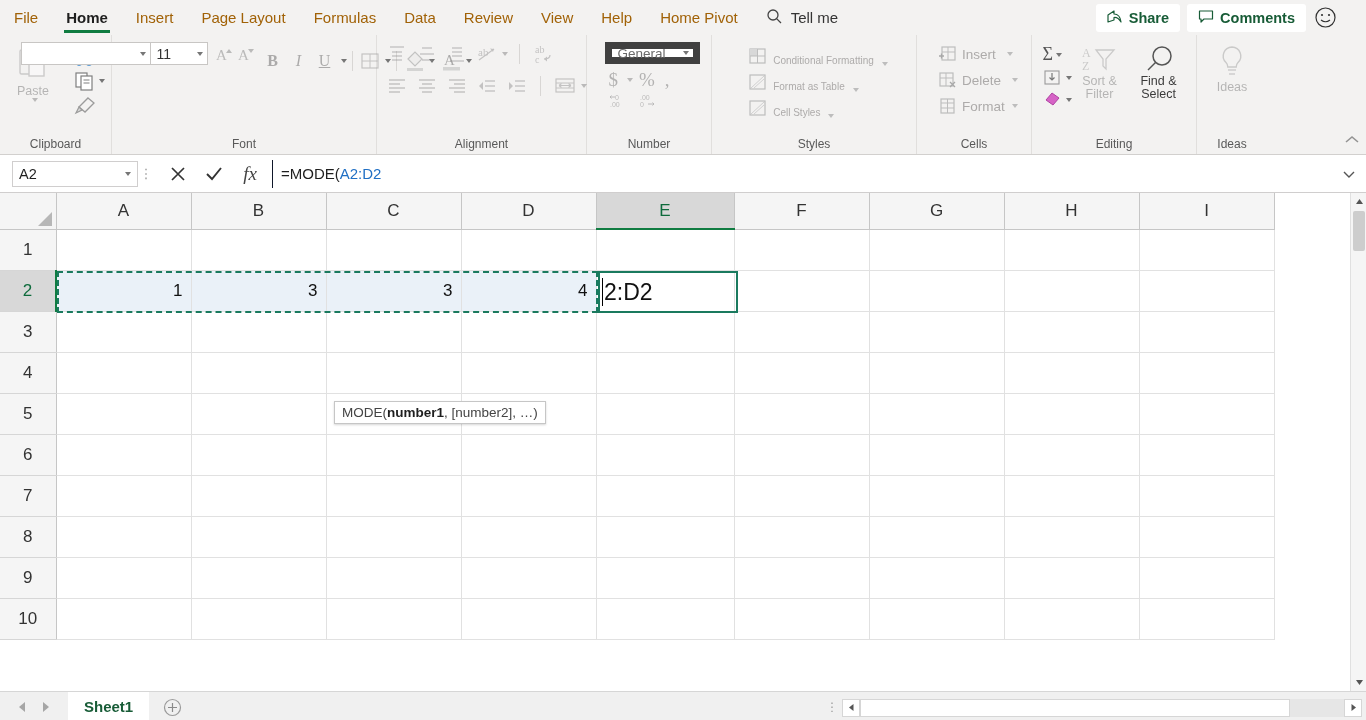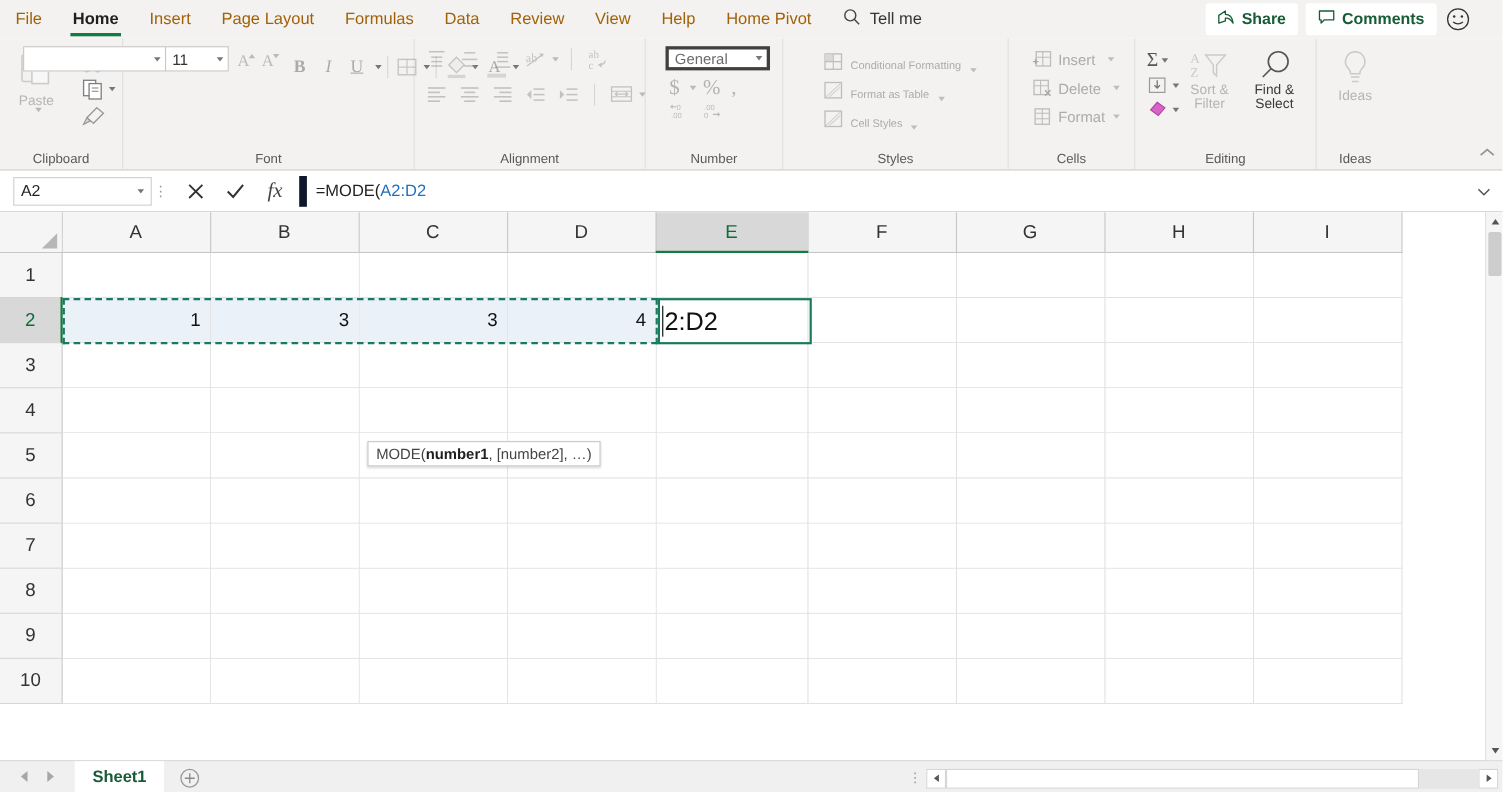--- a/index.html
+++ b/index.html
@@ -97,21 +97,21 @@
   .fontbox {
     height: 23px; background: #fff; border: 1px solid #c8c6c4;
     display:flex; align-items:center; justify-content: flex-end;
     padding-right:4px; cursor: text;
   }
   .fontname { width: 130px; }
   .fontsize { width: 58px; justify-content: space-between; padding-left:6px; font-size:14px; color:#333;}
   .sepv { width:1px; height:20px; background:#d8d6d4; margin:0 5px; }
 
   .numfmt {
-    width: 95px; height: 22px; background: #fff; border: 3px solid #404040;
+    width: 95px; height: 22px; background: #fff; border: 7px solid #404040;
     display:flex; align-items:center; justify-content: space-between;
     padding: 0 4px 0 6px; font-size: 13.5px; color:#6b6b6b; cursor: text;
   }
   .styles-item {
     display:flex; align-items:flex-end; gap:5px;
     font-size: 10px; color: #adabaa; height: 24px; cursor: default;
   }
   .cells-item {
     display:flex; align-items:center; gap:5px;
     font-size: 13.5px; color: #adabaa; height: 24px; cursor: default;
@@ -136,21 +136,21 @@
     padding: 0 6px; font-size: 14.5px; color: #1f1f1f; cursor: text;
   }
   .dots3 { width: 16px; text-align:center; color:#9a9a9a; font-size:13px; letter-spacing:0; line-height:8px; cursor:pointer;}
   .fb-btns { display:flex; align-items:center; gap: 0; margin-left: 6px;}
   .fb-btn { width: 36px; height: 28px; display:flex; align-items:center; justify-content:center; cursor:pointer; }
   .fx { font-style: italic; font-family: "Liberation Serif", serif; font-size: 19px; color:#444; }
   .fb-input {
     flex: 1; height: 28px; margin-left: 4px;
     display:flex; align-items:center;
     font-size: 15px; color: #1f1f1f; padding-left: 8px; cursor: text;
-    border-left: 7px solid #0f172a;
+    border-left: 1px solid #0f172a;
   }
   .fb-ref { color: #1f6fc4; }
   .fb-expand { width: 26px; display:flex; align-items:center; justify-content:center; cursor:pointer; }
 
   
   .gridwrap { position: relative; height: 498px; background:#fff; }
   table.grid { border-collapse: collapse; table-layout: fixed; }
   .corner {
     width: 56px; height: 36px;
     background: #f5f5f5; border-right:1px solid #c6c6c6; border-bottom:1px solid #c6c6c6;

